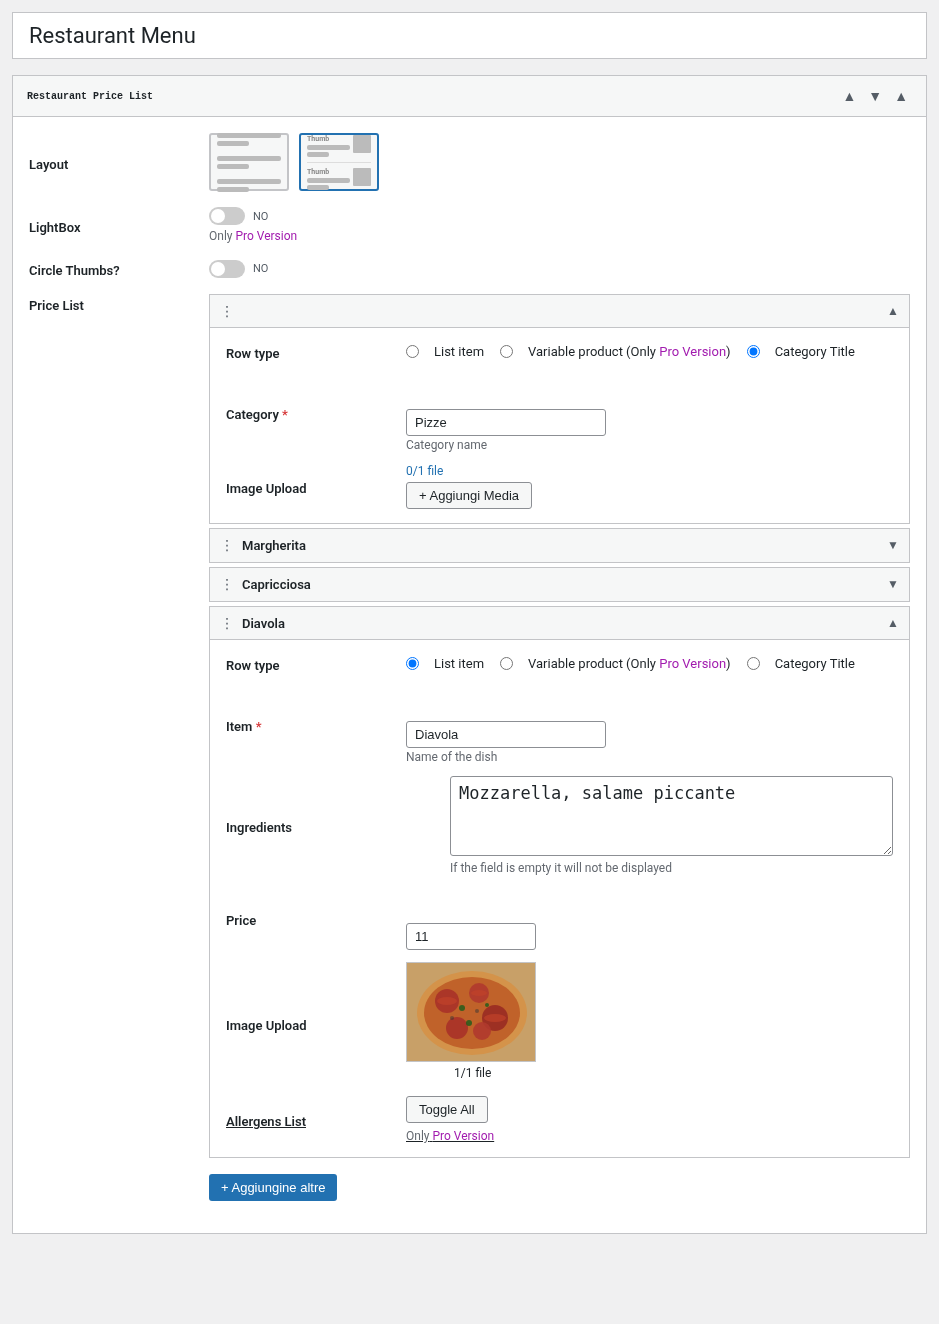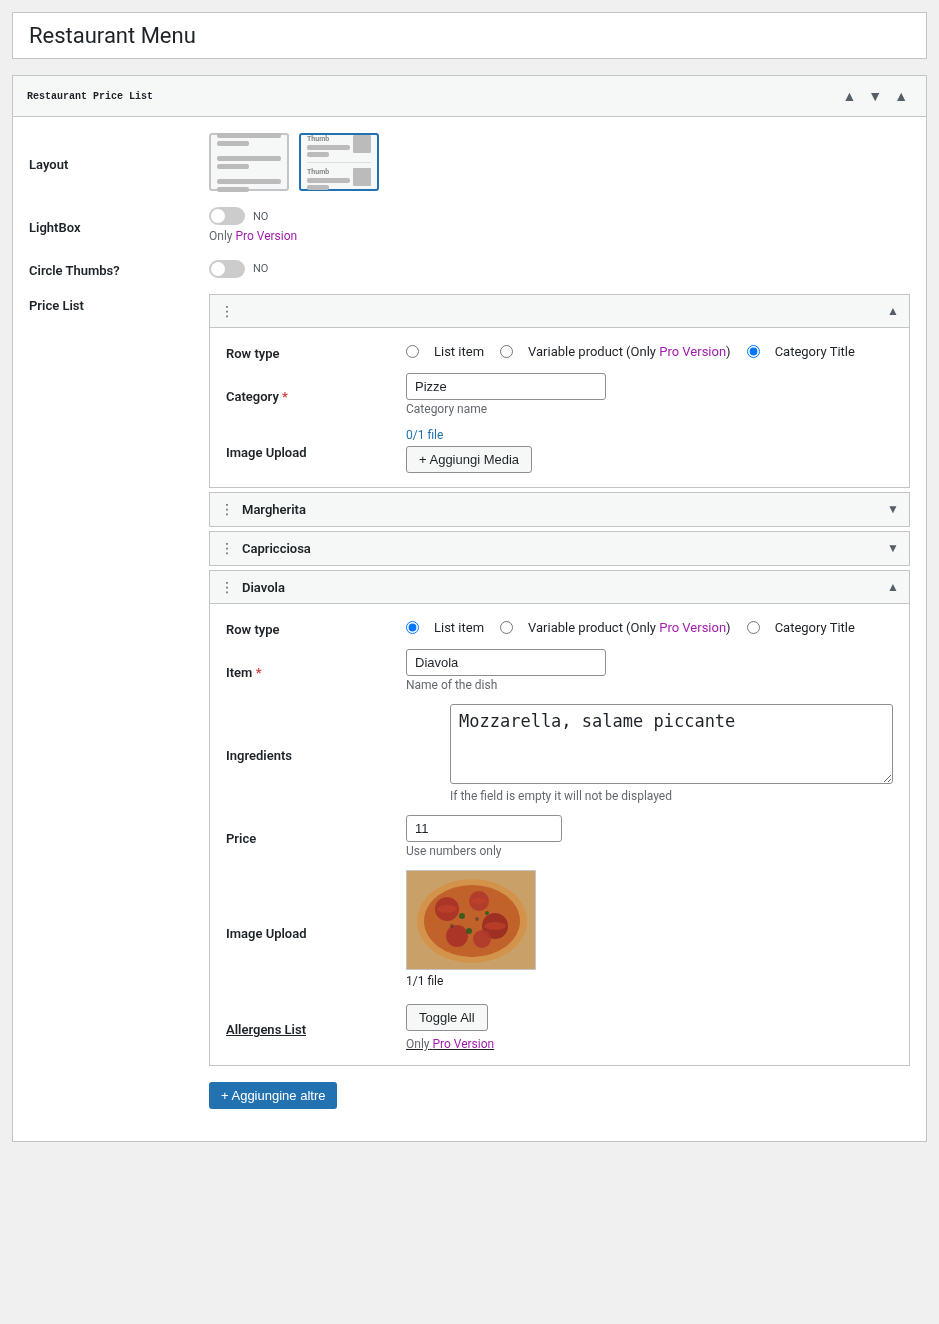--- a/index.html
+++ b/index.html
@@ -50,32 +50,32 @@
     .pl-item-title { font-weight: 600; font-size: 13px; }
     .pl-item-body { padding: 14px 16px; }
     .chevron-icon { color: #555d66; font-size: 12px; }
 
     
     .radio-group { display: flex; align-items: center; gap: 16px; flex-wrap: wrap; }
     .radio-option { display: flex; align-items: center; gap: 15px; cursor: pointer; font-size: 13px; }
     .radio-option input[type="radio"] { cursor: pointer; }
 
     
-    .text-input { width: 200px; padding: 5px 8px; border: 1px solid #8c8f94; border-radius: 3px; font-size: 13px; color: #1d2327; }
+    .text-input { width: 200px; padding: 5px 8px; border: 1px solid #8c8f94; border-radius: 3px; font-size: 13px; color: #1d2327; margin-top: 36px; }
 
     
     .text-area { width: 100%; padding: 6px 8px; border: 1px solid #8c8f94; border-radius: 3px; font-size: 17px; color: #1d2327; min-height: 80px; resize: vertical; }
 
     
     .btn-primary { background: #2271b1; color: #fff; border: none; padding: 6px 12px; border-radius: 3px; cursor: pointer; font-size: 13px; }
     .btn-secondary { background: #f6f7f7; color: #1d2327; border: 1px solid #8c8f94; padding: 5px 12px; border-radius: 3px; cursor: pointer; font-size: 13px; }
 
     
     .file-info { font-size: 12px; color: #2271b1; margin-bottom: 4px; }
-    .file-info.black { color: #1d2327; }
+    .file-info.black { color: #1d2327; margin-left: 48px; }
 
     
     .pizza-img { width: 130px; height: 100px; border: 1px solid #c3c4c7; overflow: hidden; position: relative; }
 
     .required-star { color: #d63638; }
 
     .add-more-btn-row { padding: 12px 16px 16px; }
   </style>
 </head>
 <body>
@@ -285,22 +285,21 @@
                   <div class="field-label">Ingredients</div>
                   <div class="field-control">
                     <textarea class="text-area" style="">Mozzarella, salame piccante</textarea>
                     <div class="helper-text">If the field is empty it will not be displayed</div>
                   </div>
                 </div>
 
                 <div class="field-row" style="margin-bottom:12px;">
                   <div class="field-label">Price</div>
                   <div class="field-control">
-                    <input type="text" class="text-input" value="11" style="width: 156px;">
-                    <div class="helper-text">Use numbers only</div>
+                    <input type="text" class="text-input" value="11" style="width: 130px;">
                   </div>
                 </div>
 
                 <div class="field-row" style="margin-bottom:12px;">
                   <div class="field-label">Image Upload</div>
                   <div class="field-control">
 
                     <div class="pizza-img">
                       <svg width="130" height="100" viewBox="0 0 130 100" xmlns="http://www.w3.org/2000/svg">
                         <rect width="130" height="100" fill="#c8a068"></rect>

